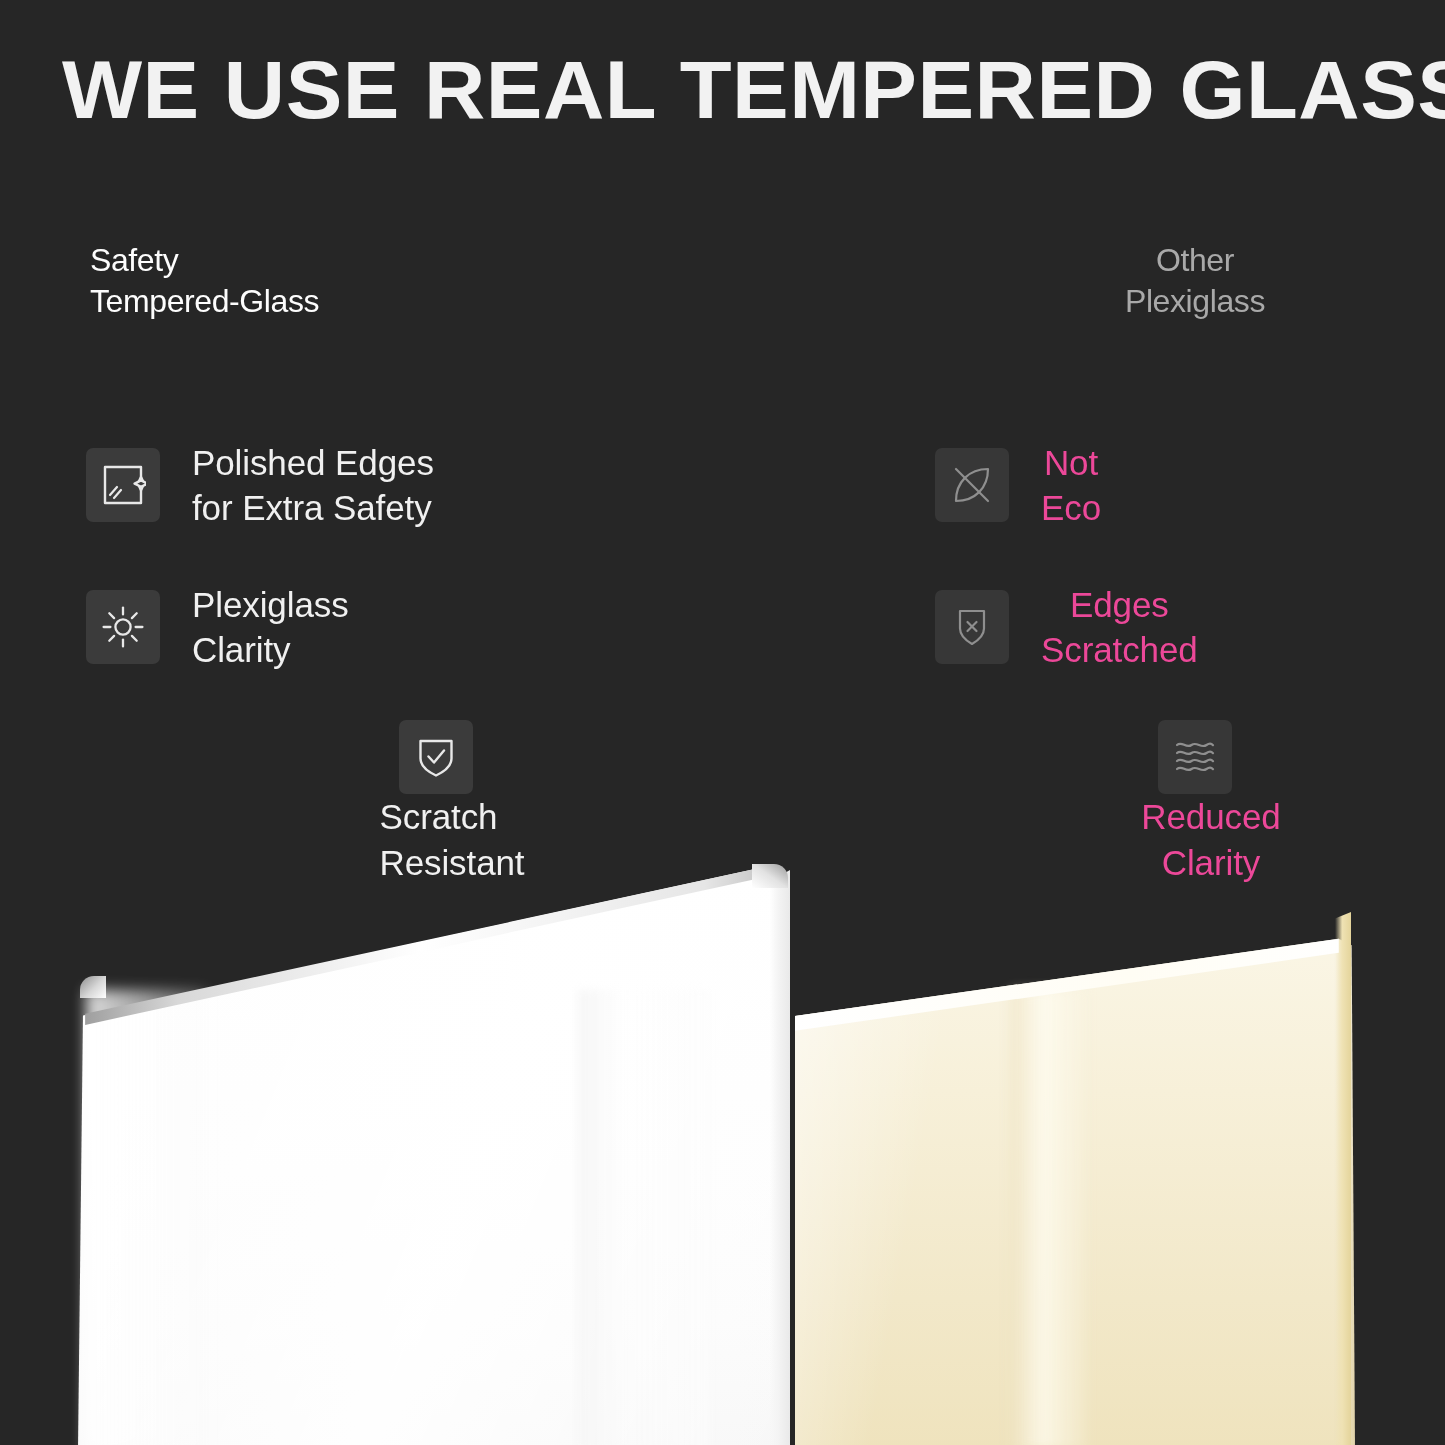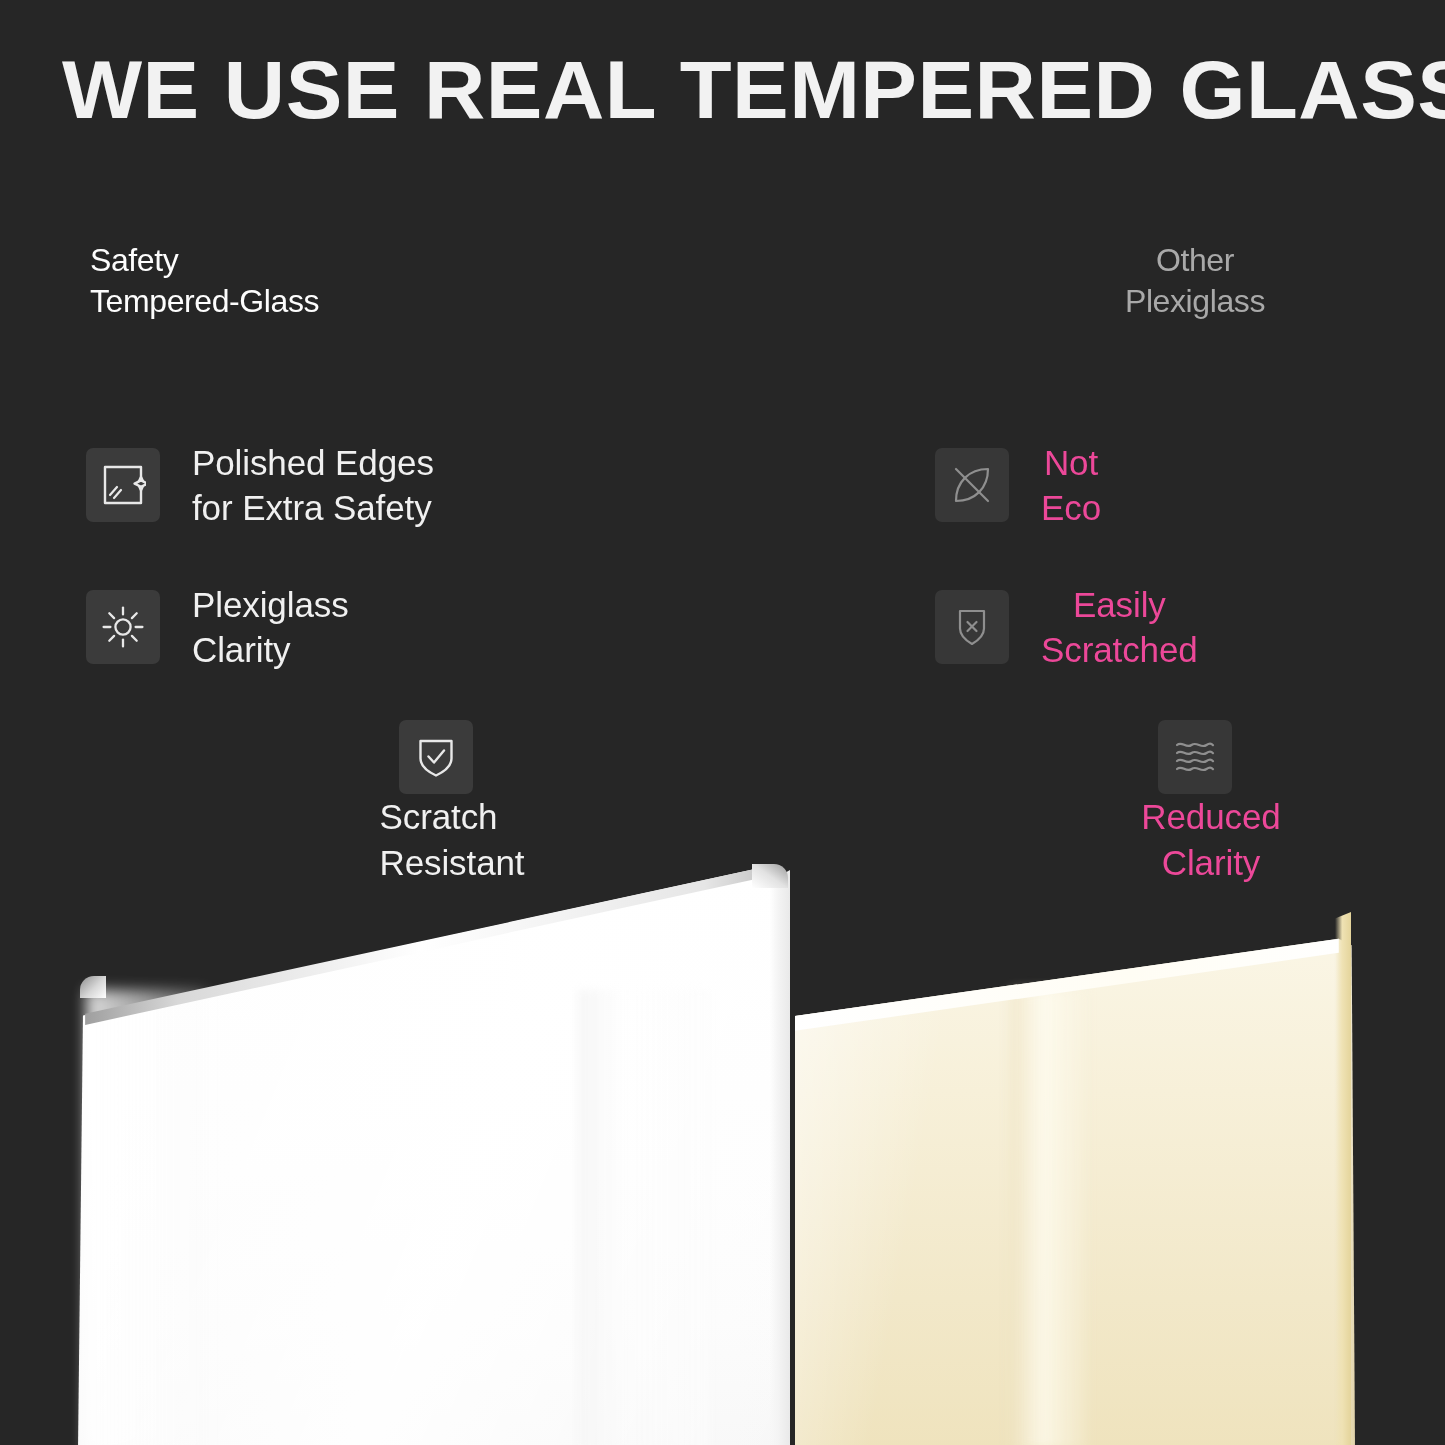--- a/index.html
+++ b/index.html
@@ -305,21 +305,21 @@
       </li>
 
       <li class="feature-row">
         <span class="icon-tile">
           <svg width="46" height="46" viewBox="0 0 46 46" fill="none" stroke="#8f8f8f" stroke-width="2.2" stroke-linecap="round" stroke-linejoin="round">
             <path d="M11 7 H35 V24.5 C35 32 29 36.5 23 40 C17 36.5 11 32 11 24.5 Z"></path>
             <path d="M18.5 18 L27.5 27"></path>
             <path d="M27.5 18 L18.5 27"></path>
           </svg>
         </span>
-        <span class="feature-text">Easily
+        <span class="feature-text">Edges
 Scratched</span>
       </li>
 
       <li class="feature-row">
         <span class="icon-tile">
           <svg width="46" height="46" viewBox="0 0 46 46" fill="none" stroke="#8f8f8f" stroke-width="2.2" stroke-linecap="round">
             <path d="M5 11 C10 6.5 14 15 19.5 11 C25 7 29 15 34.5 11 C38 8.4 40 10 41 11.2"></path>
             <path d="M5 19 C10 14.5 14 23 19.5 19 C25 15 29 23 34.5 19 C38 16.4 40 18 41 19.2"></path>
             <path d="M5 27 C10 22.5 14 31 19.5 27 C25 23 29 31 34.5 27 C38 24.4 40 26 41 27.2"></path>
             <path d="M5 35 C10 30.5 14 39 19.5 35 C25 31 29 39 34.5 35 C38 32.4 40 34 41 35.2"></path>

